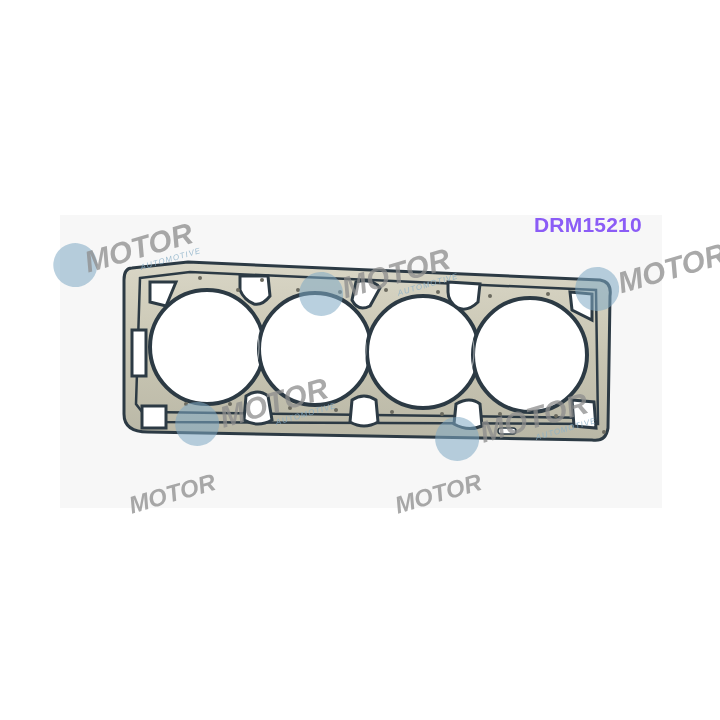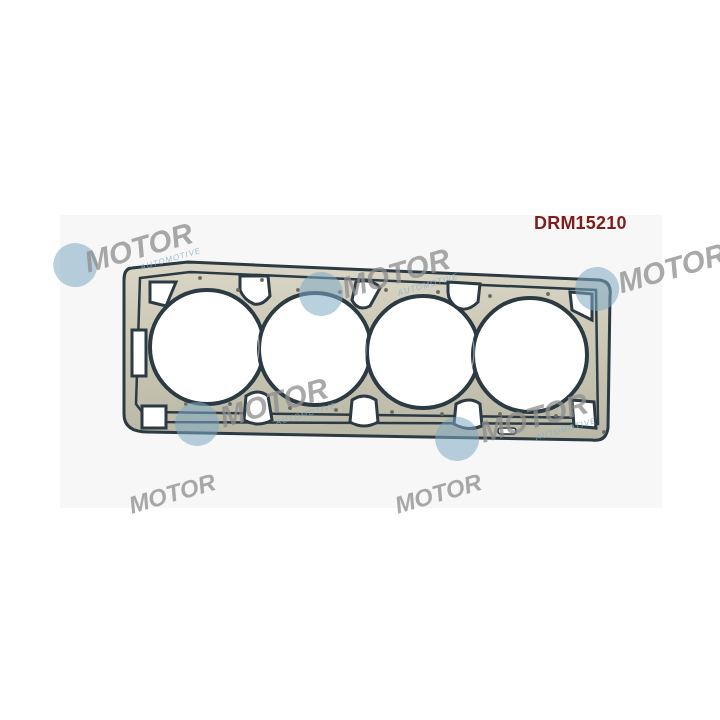--- a/index.html
+++ b/index.html
@@ -1,18 +1,18 @@
 <!DOCTYPE html>
 <html><head>
 <meta charset="utf-8">
 <style>
   html, body { margin:0; padding:0; background:#ffffff; }
   body { width:720px; height:720px; position:relative; overflow:hidden; font-family:"Liberation Sans", sans-serif; }
   .panel { position:absolute; left:60px; top:215px; width:602px; height:293px; background:#f7f7f7; }
-  .code { position:absolute; left:534px; top:213px; font-family:"Liberation Sans", sans-serif; font-weight:bold; font-size:18px; color:#7f1d1d; letter-spacing:0.2px; }
+  .code { position:absolute; left:534px; top:213px; font-family:"Liberation Sans", sans-serif; font-weight:bold; font-size:21px; color:#8b5cf6; letter-spacing:0.2px; }
   .gasket { position:absolute; left:0; top:0; width:720px; height:720px; }
   .wm { position:absolute; transform-origin:left center; transform:rotate(-16deg); pointer-events:none; }
   .wm .circle { position:absolute; border-radius:50%; background:#7fa9c4; opacity:0.55; }
   .wm .txt { position:absolute; font-family:"Liberation Sans", sans-serif; font-weight:bold; font-style:italic; color:#8d8d8d; opacity:0.75; white-space:nowrap; }
   .wm .sub { position:absolute; font-family:"Liberation Sans", sans-serif; font-style:italic; font-size:8px; color:#8ab0c8; opacity:0.8; letter-spacing:1px; white-space:nowrap; }
 </style>
 </head>
 <body>
 
 <div class="panel"></div>

